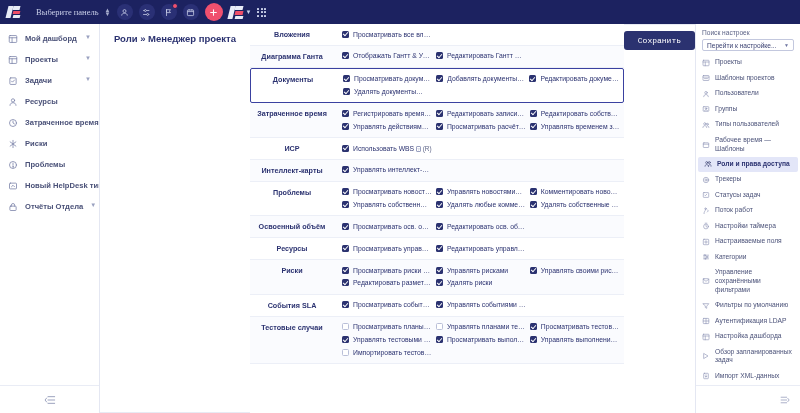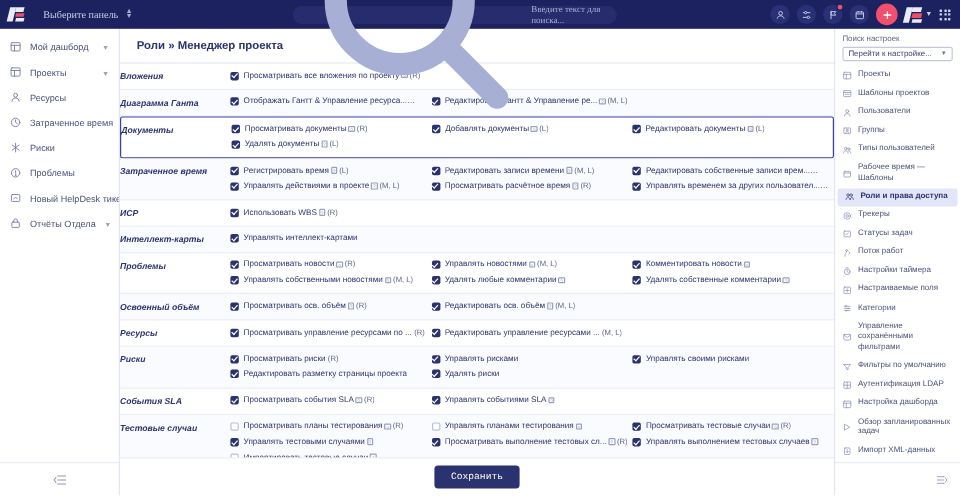--- a/index.html
+++ b/index.html
@@ -58,41 +58,41 @@
   
   .body { flex: 1; display: flex; min-height: 0; }
 
   
   .leftnav {
     width: 100px; background:#fff; border-right:1px solid #e4e7f2;
     display:flex; flex-direction:column; flex:0 0 100px;
   }
   .leftnav-items { flex:1; padding-top: 4px; overflow:hidden; }
   .nav-item {
-    display:flex; align-items:flex-end; gap:7px; padding: 5.5px 8px;
-    font-size: 7.6px; color: #4a5178; cursor:pointer; position:relative;
+    display:flex; align-items:flex-start; gap:7px; padding: 5.5px 8px;
+    font-size: 7.6px; color: #4a5178; cursor:pointer; position:relative;font-weight:bold;
   }
   .nav-ico { width: 10px; height: 10px; flex:0 0 10px; display:flex; align-items:center; justify-content:center; }
   .nav-ico svg { width:10px; height:10px; }
   .nav-label { flex:1; white-space:nowrap; }
   .nav-chev { font-size:6px; color:#9aa1c0; }
   .leftnav-foot { height: 28px; border-top:1px solid #e9ecf5; display:flex; align-items:center; justify-content:center; }
 
   
-  .main { flex:1; display:flex; flex-direction:column; min-width:0; background:#fff; }
+  .main { flex:1; display:flex; flex-direction:row; min-width:0; background:#fff; }
   .main-head { padding: 9px 14px 8px 14px; border-bottom: 1px solid #e7eaf3; }
   .page-title { font-size: 9.5px; font-weight: bold; color: #2b3270; }
   .perm-scroll { flex:1; overflow:hidden; position:relative; }
   .perm-table { width:100%; }
   .perm-row { display:flex; border-bottom:1px solid #eceff7; padding: 4px 0; position:relative; }
   .perm-row.alt { background:#fafbfe; }
   .perm-row.boxed { border: 1.5px solid #3a41a0; border-radius:2px; }
   .row-label {
-    width: 92px; flex:0 0 92px; text-align:left; padding-right: 8px; padding-top: 2px;
-    font-size: 7.2px; font-weight: bold; color:#2b3270; line-height: 1.35; font-style: italic;
+    width: 92px; flex:0 0 92px; text-align:center; padding-right: 8px; padding-top: 2px;
+    font-size: 7.2px; font-weight: bold; color:#2b3270; line-height: 1.35;
   }
   .row-perms { flex:1; display:flex; flex-wrap: wrap; }
   .perm-cell { width: 33.33%; display:flex; align-items:flex-start; gap:4px; padding: 1.5px 4px 1.5px 0; }
   .cb {
     width: 7px; height: 7px; flex:0 0 7px; margin-top:1px; border-radius:1.5px;
     background:#2b3270; position:relative; cursor:pointer;
   }
   .cb::after {
     content:""; position:absolute; left:1.8px; top:0.6px; width:2.2px; height:4px;
     border: solid #fff; border-width: 0 1.1px 1.1px 0; transform: rotate(42deg);
@@ -148,29 +148,20 @@
           <i></i>
         </div>
     </div>
     <div class="panel-select">
       <span>Выберите панель</span>
       <span class="caret">
           <span>▲</span>
           <span>▼</span>
         </span>
     </div>
-    <div class="search-wrap">
-      <div class="search-box">
-        <svg viewBox="0 0 16 16" fill="none" stroke="#a7afd4" stroke-width="1.6">
-          <circle cx="7" cy="7" r="4.6"></circle>
-            <line x1="10.4" y1="10.4" x2="14" y2="14" stroke-linecap="round"></line>
-        </svg>
-        <span>Введите текст для поиска...</span>
-      </div>
-    </div>
     <div class="topbar-right">
       <div class="circ-btn">
         <svg viewBox="0 0 16 16" fill="none" stroke="#c9cfe8" stroke-width="1.4">
           <circle cx="8" cy="5.5" r="2.7"></circle>
             <path d="M3 13.5c0-2.7 2.2-4.2 5-4.2s5 1.5 5 4.2"></path>
         </svg>
       </div>
       <div class="circ-btn">
         <svg viewBox="0 0 16 16" fill="none" stroke="#c9cfe8" stroke-width="1.4">
           <line x1="2" y1="4.5" x2="13" y2="4.5"></line>
@@ -245,20 +236,30 @@
                 <line x1="2" y1="6" x2="14" y2="6"></line>
                 <line x1="6.5" y1="6" x2="6.5" y2="13.5"></line>
               </svg>
             </span>
             <span class="nav-label">Проекты</span>
             <span class="nav-chev">▼</span>
           </div>
           <div class="nav-item">
             <span class="nav-ico">
               <svg viewBox="0 0 16 16" fill="none" stroke="#7a81a8" stroke-width="1.25" stroke-linecap="round" stroke-linejoin="round" style="width:10px;height:10px;">
+                <rect x="3" y="3" width="10" height="10.5" rx="1.3"></rect>
+                <path d="M5.6 8.2l1.6 1.6 3.2-3.4"></path>
+              </svg>
+            </span>
+            <span class="nav-label">Задачи</span>
+            <span class="nav-chev">▼</span>
+          </div>
+          <div class="nav-item">
+            <span class="nav-ico">
+              <svg viewBox="0 0 16 16" fill="none" stroke="#7a81a8" stroke-width="1.25" stroke-linecap="round" stroke-linejoin="round" style="width:10px;height:10px;">
                 <circle cx="8" cy="5.4" r="2.6"></circle>
                 <path d="M3.2 13.4c0-2.7 2.2-4.3 4.8-4.3s4.8 1.6 4.8 4.3"></path>
               </svg>
             </span>
             <span class="nav-label">Ресурсы</span>
           </div>
           <div class="nav-item">
             <span class="nav-ico">
               <svg viewBox="0 0 16 16" fill="none" stroke="#7a81a8" stroke-width="1.25" stroke-linecap="round" stroke-linejoin="round" style="width:10px;height:10px;">
                 <circle cx="8" cy="8" r="5.6"></circle>

